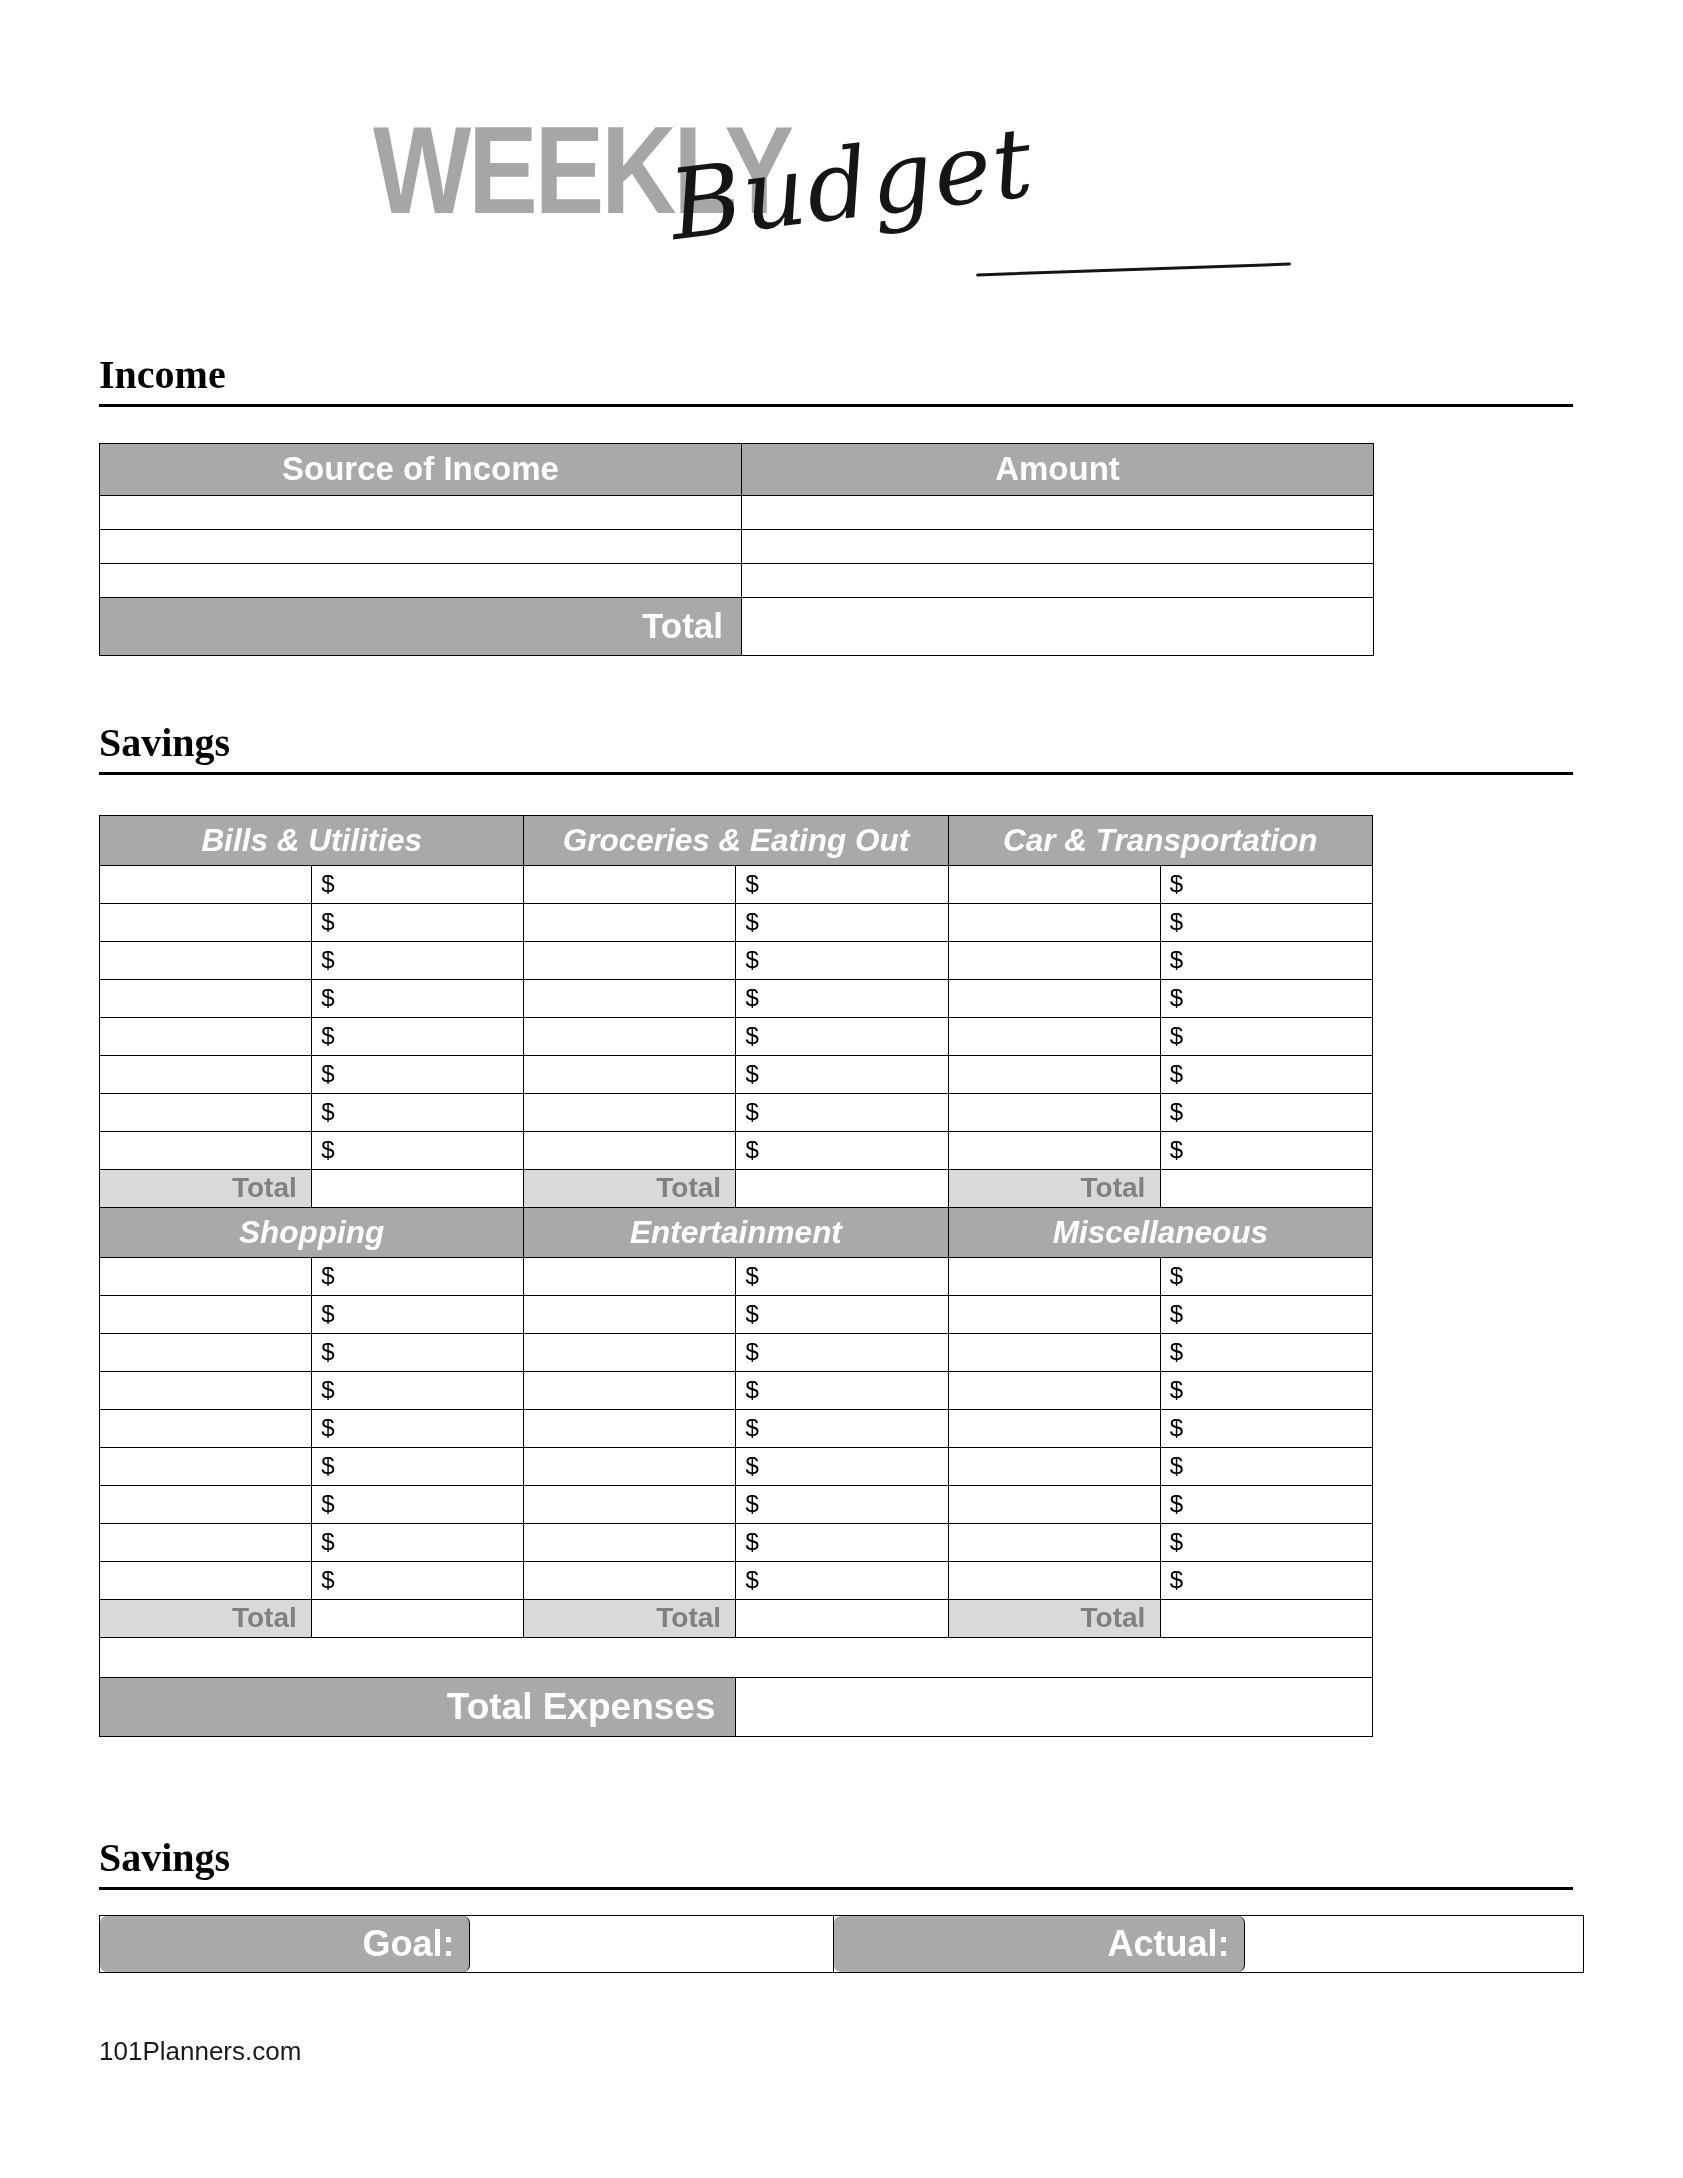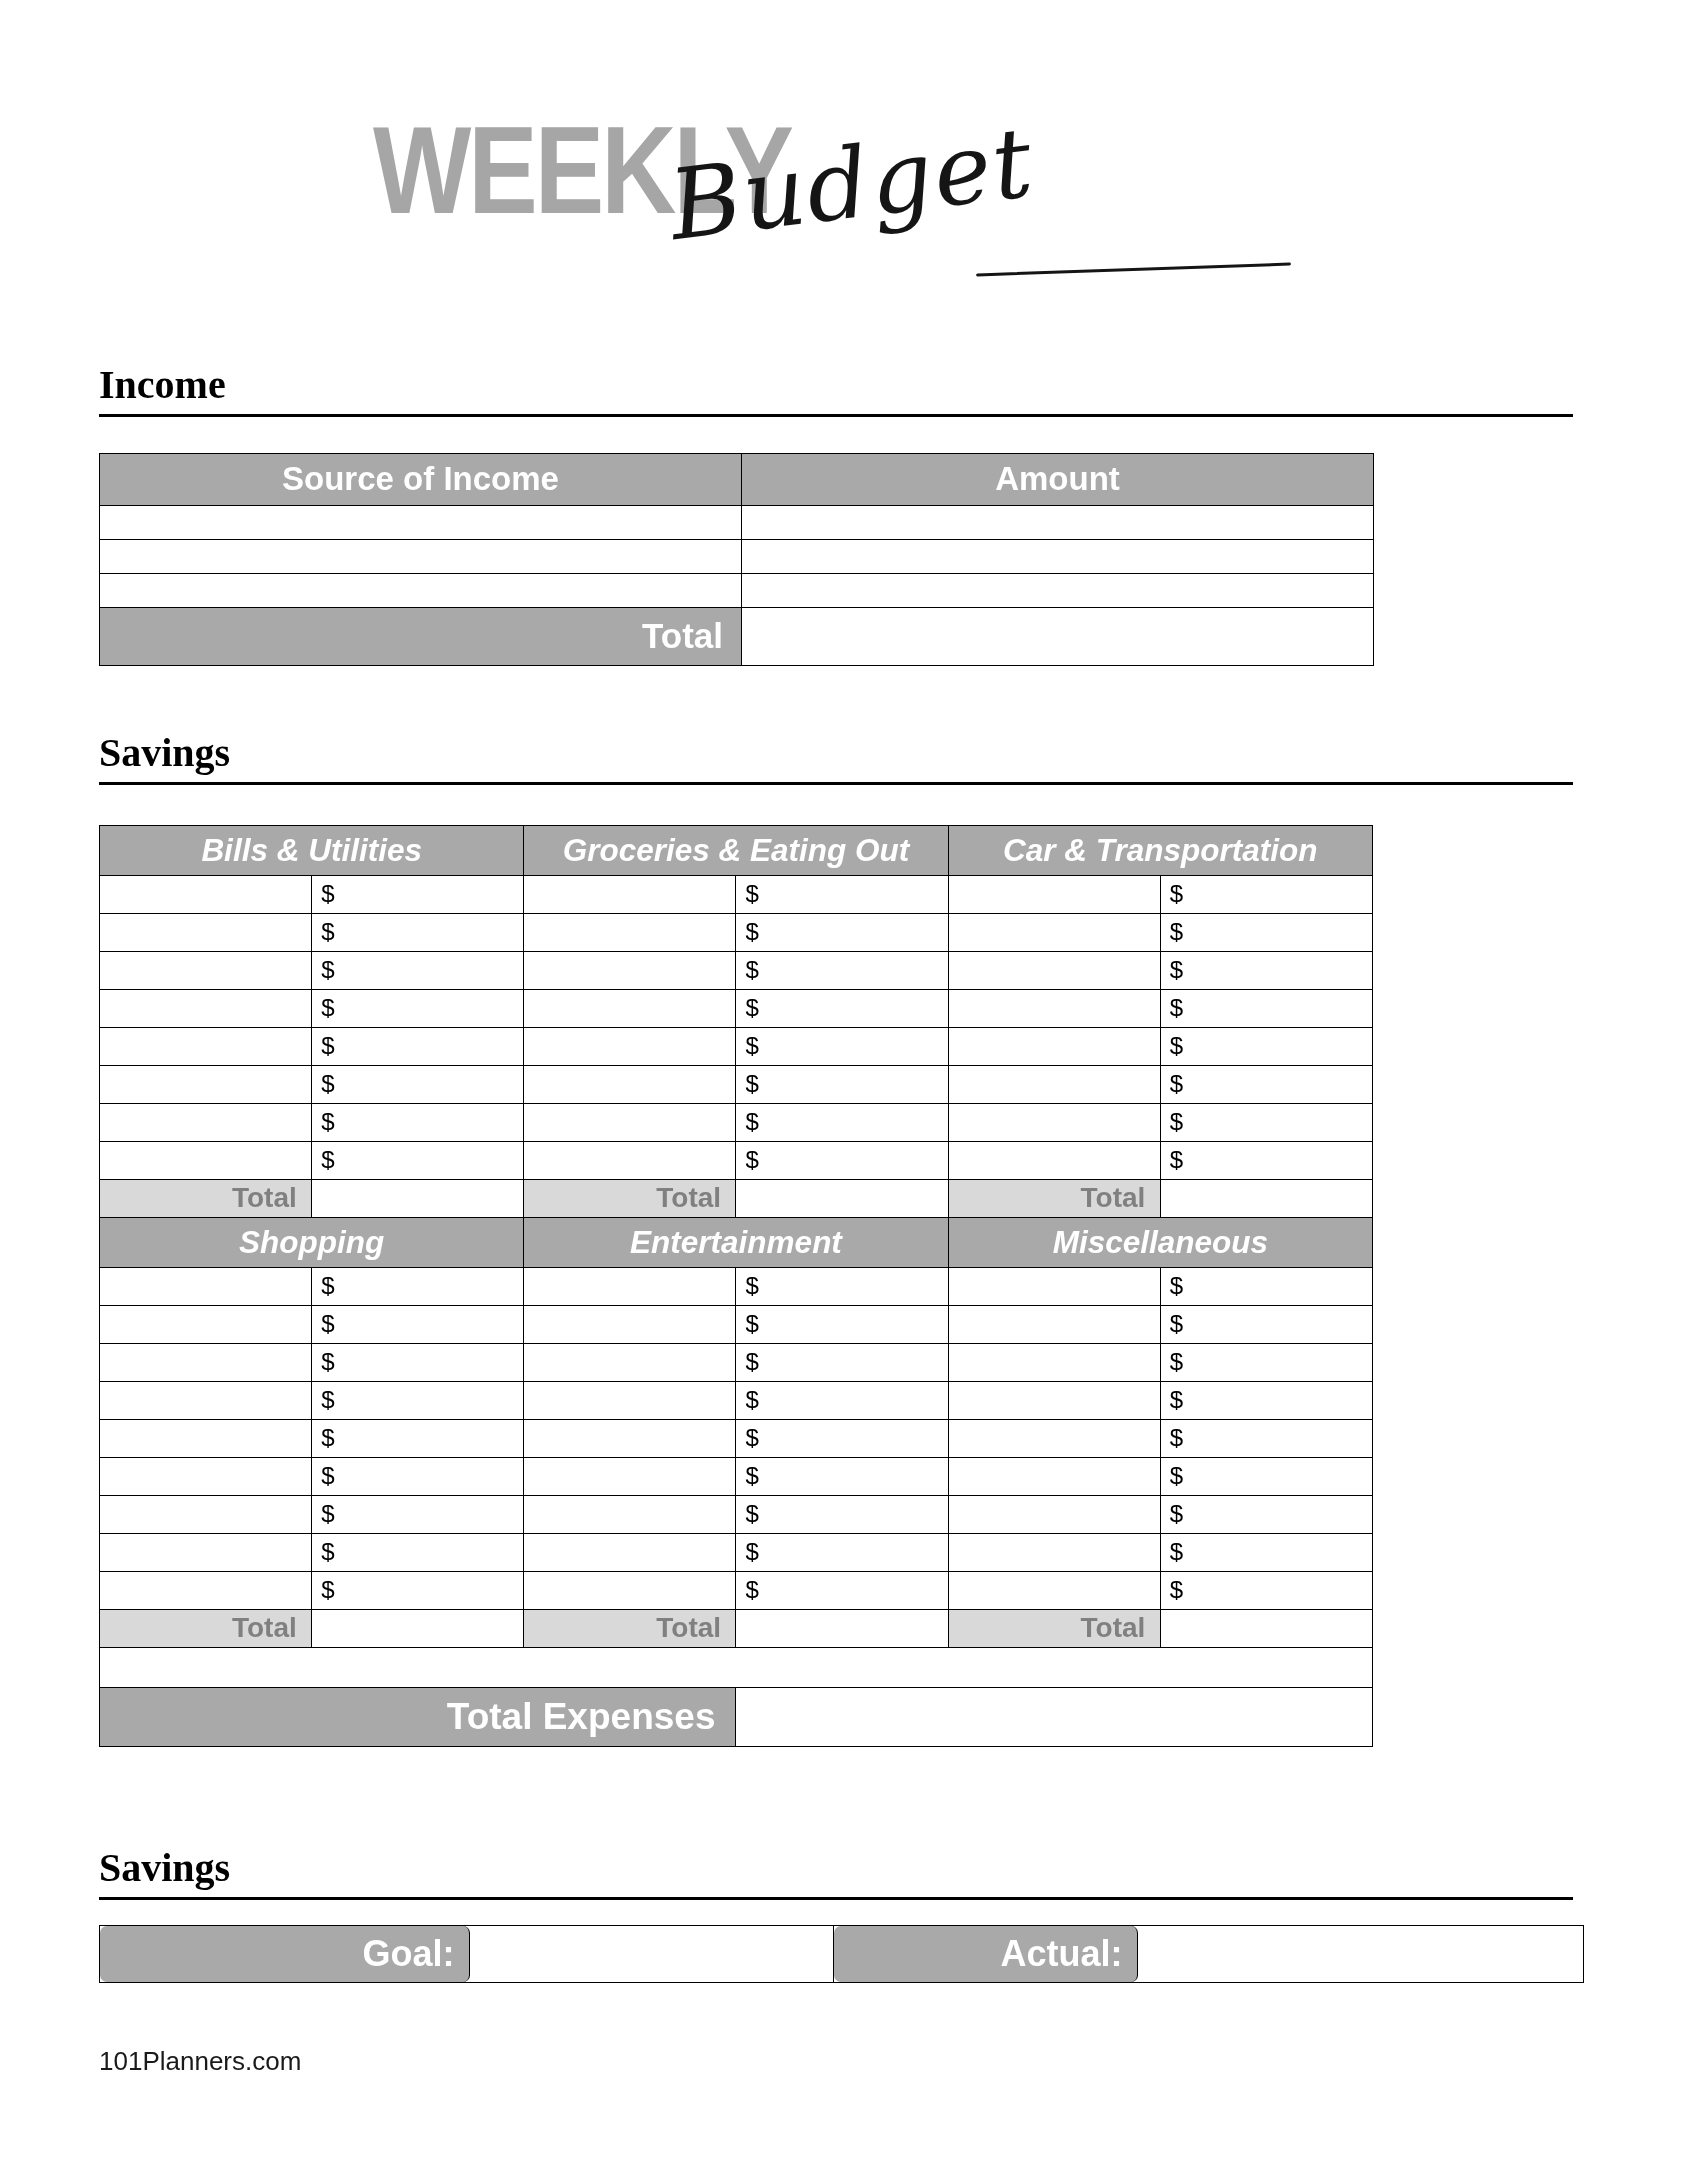--- a/index.html
+++ b/index.html
@@ -134,21 +134,21 @@
     color: #ffffff;
     font-size: 37px;
     font-weight: bold;
     text-align: right;
     padding-right: 20px;
     height: 59px;
   }
   .expenses-table td.total-expenses-amount { background: #ffffff; height: 59px; }
 
   
-  .section-income { margin-top: 12px; }
+  .section-income { margin-top: 2px; }
   .section-expenses { margin-top: 65px; }
   .section-savings { margin-top: 99px; }
 
   
   .savings-bar {
     display: flex;
     width: 1485px;
     height: 58px;
     margin-top: 25px;
     border: 1.8px solid #000000;
@@ -159,21 +159,21 @@
     font-size: 36px;
     font-weight: bold;
     display: flex;
     align-items: center;
     justify-content: flex-end;
     padding-right: 14.4px;
     border-right: 1.8px solid #000000;
     border-radius: 7px;
   }
   .savings-label.goal { width: 370px; }
-  .savings-label.actual { width: 304px; }
+  .savings-label.actual { width: 411px; }
   .savings-input { background: #ffffff; }
   .savings-input.goal-input { width: 364px; border-right: 1.8px solid #000000; }
   .savings-input.actual-input { flex: 1; }
 
   
   .footer { margin-top: 63px; font-size: 26px; color: #1a1a1a; font-family: "Liberation Sans", sans-serif; }
 </style>
 </head>
 <body>
 

